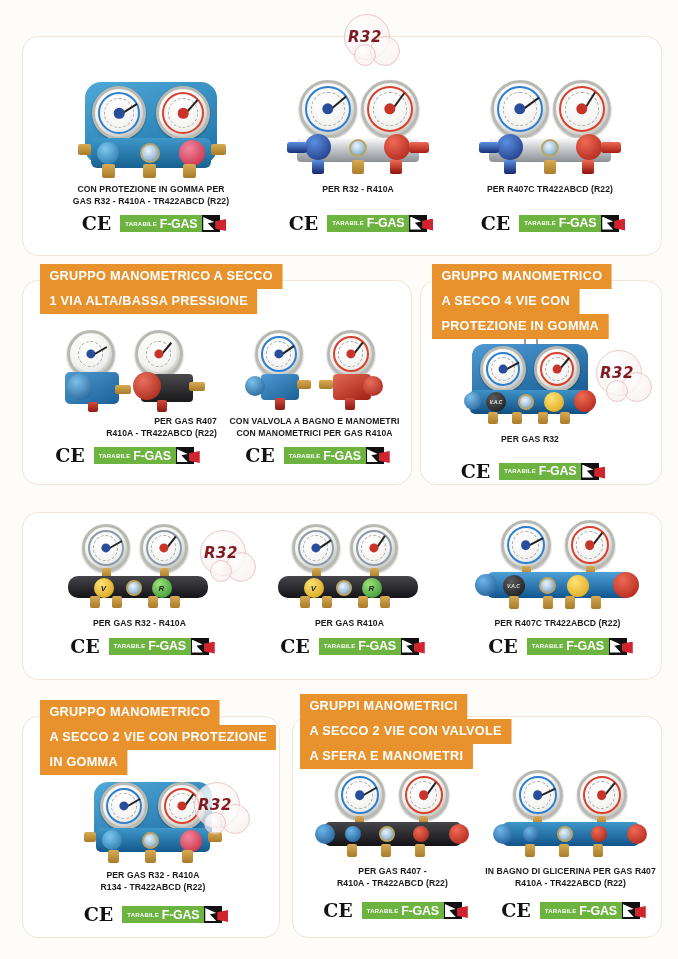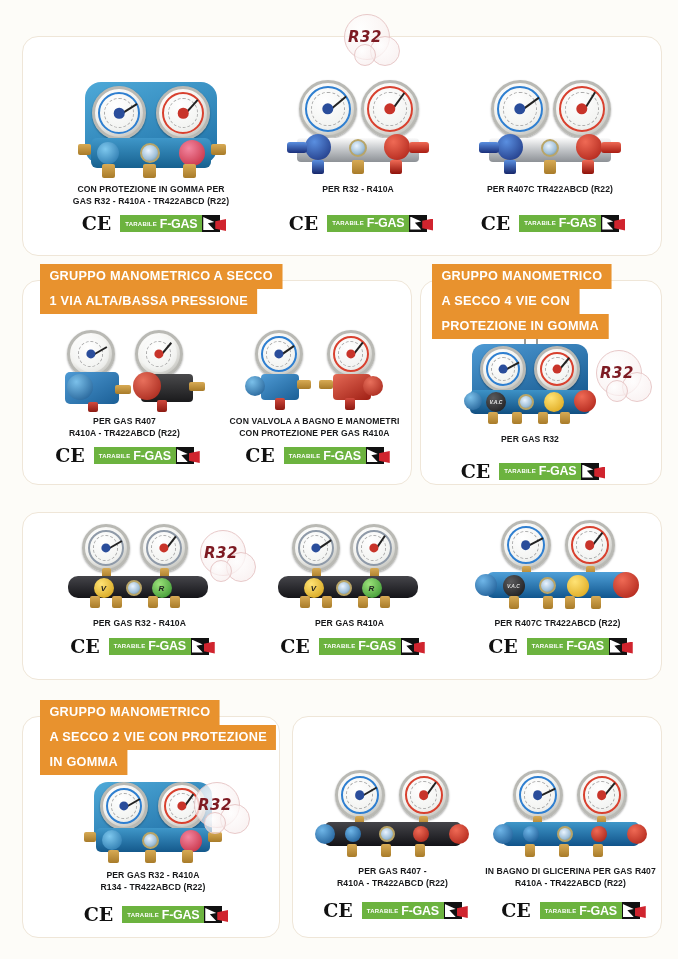--- a/index.html
+++ b/index.html
@@ -314,21 +314,21 @@
     </div>
   </div>
 
   <div class="card" style="left:22px; top:280px; width:390px; height:205px;"></div>
 
   <div class="hdr" style="left:40px; top:264px;">
     <div class="line">GRUPPO MANOMETRICO A SECCO</div>
     <div class="line">1 VIA ALTA/BASSA PRESSIONE</div>
   </div>
 
-  <div class="cell" style="left:32px; top:330px; width:185px;">
+  <div class="cell" style="left:32px; top:330px; width:185px;text-align:right;">
     <div class="prod" style="width:160px; height:82px;">
       <div class="gauge" style="left:22px; top:0px; width:48px; height:48px;">
         <div class="face">
             <div class="ticks"></div>
           </div>
         <div class="needle" style="transform:rotate(-30deg);"></div>
         <div class="hub" style="background:#2a4d9b;"></div>
       </div>
       <div class="body" style="left:20px; top:42px; width:54px; height:32px; background:linear-gradient(150deg,#4e9ad4,#1b5f96); border-radius:5px;"></div>
       <div class="knob" style="left:22px; top:44px; width:26px; height:26px; background:radial-gradient(circle at 36% 30%,#7bc0ea,#17548b);"></div>
@@ -386,21 +386,21 @@
         <div class="ring"></div>
         <div class="needle" style="transform:rotate(-52deg);"></div>
         <div class="hub"></div>
       </div>
       <div class="body" style="left:98px; top:44px; width:38px; height:26px; background:linear-gradient(150deg,#e56a56,#9f1f14); border-radius:4px;"></div>
       <div class="knob" style="left:128px; top:46px; width:20px; height:20px; background:radial-gradient(circle at 36% 30%,#e8705c,#9f1f14);"></div>
       <div class="port" style="left:110px; top:68px; width:10px; height:12px; background:linear-gradient(#d24a3e,#8c1a12);"></div>
       <div class="port" style="left:84px; top:50px; width:14px; height:9px;"></div>
     </div>
     <div class="cap" style="margin-top:4px;">CON VALVOLA A BAGNO E MANOMETRI</div>
-    <div class="cap">CON PROTEZIONE PER GAS R410A</div>
+    <div class="cap">CON MANOMETRICI PER GAS R410A</div>
     <div class="marks">
       <div class="ce">CE</div>
       <div class="fgas">
         <div class="green">
           <span class="tar">TARABILE</span>
           <span class="fg">F-GAS</span>
         </div>
         <div class="flag">
             <div class="w"></div>
             <div class="r"></div>
@@ -686,20 +686,25 @@
         <div class="flag">
             <div class="w"></div>
             <div class="r"></div>
           </div>
       </div>
     </div>
   </div>
 
   <div class="card" style="left:292px; top:716px; width:370px; height:222px;"></div>
 
+  <div class="hdr" style="left:300px; top:694px;">
+    <div class="line">GRUPPI MANOMETRICI</div>
+    <div class="line">A SECCO 2 VIE CON VALVOLE</div>
+    <div class="line">A SFERA E MANOMETRI</div>
+  </div>
 
   <div class="cell" style="left:300px; top:770px; width:185px;">
     <div class="prod" style="width:160px; height:92px;">
       <div class="gauge blue" style="left:22px; top:0px; width:50px; height:50px;">
         <div class="face">
             <div class="ticks"></div>
           </div>
         <div class="ring"></div>
         <div class="needle" style="transform:rotate(-30deg);"></div>
         <div class="hub"></div>

